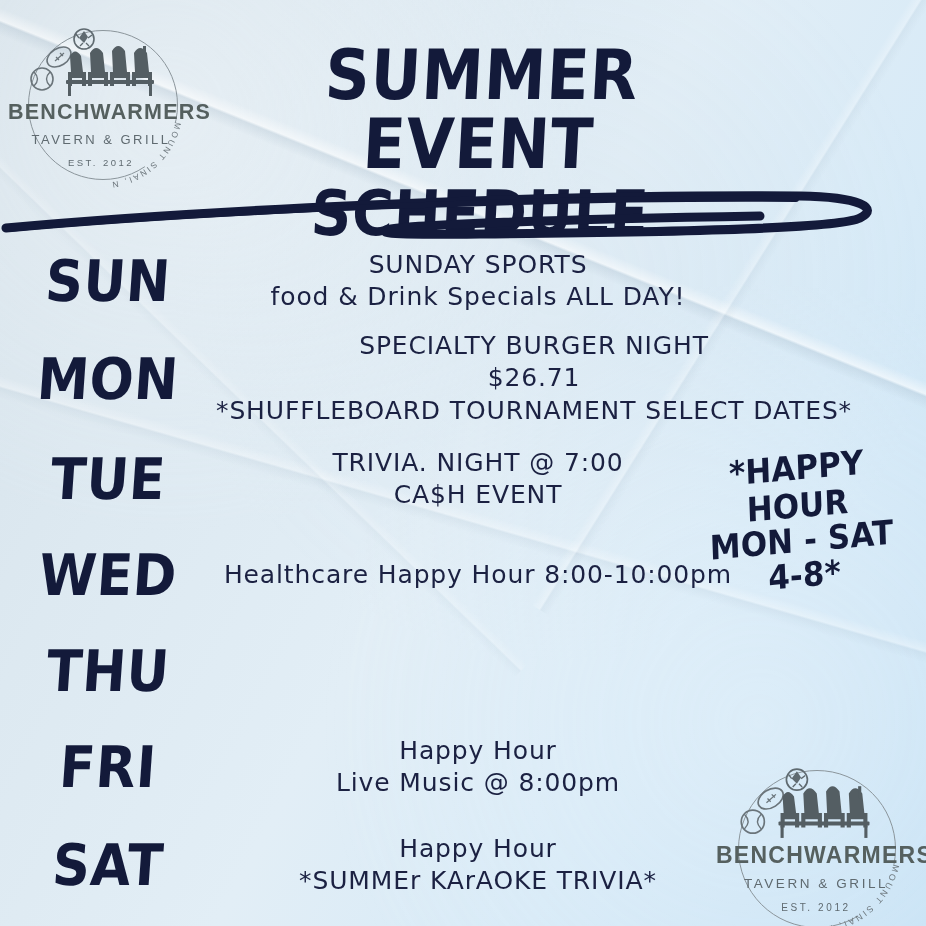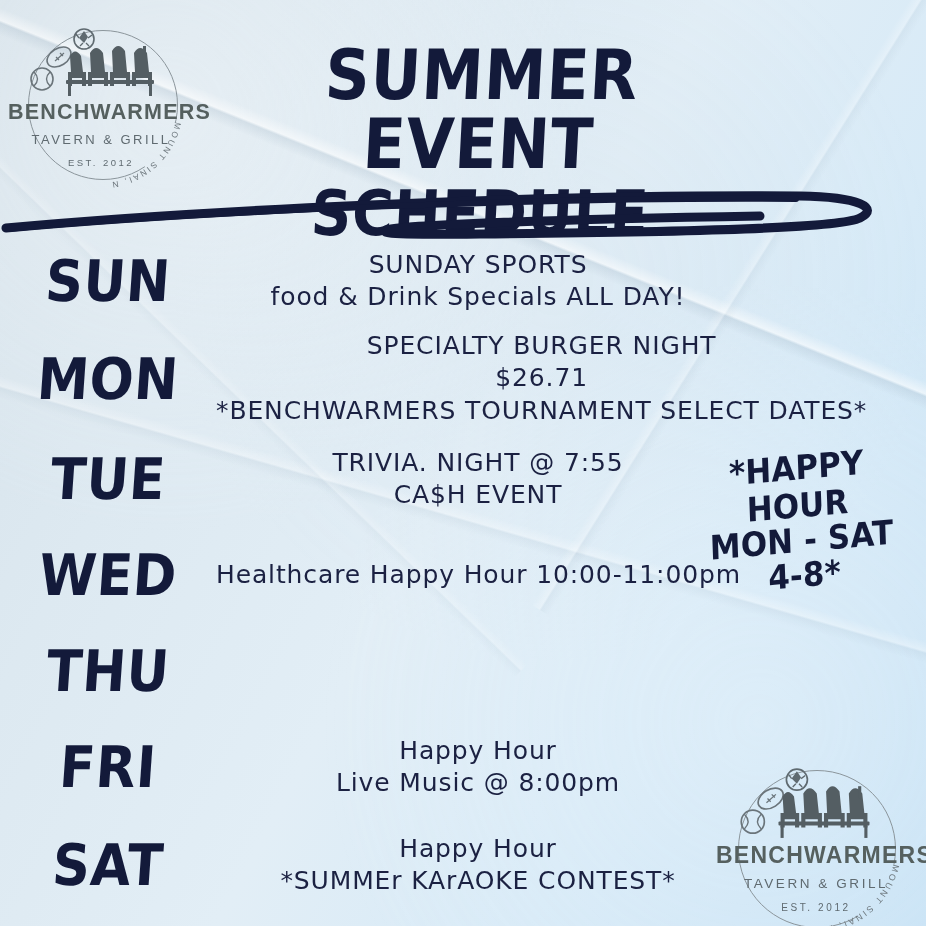--- a/index.html
+++ b/index.html
@@ -222,56 +222,56 @@
         <div class="evt">SUNDAY SPORTS</div>
         <div class="evt">food &amp; Drink Specials ALL DAY!</div>
       </div>
     </div>
 
     <div class="row" style="min-height:105px;">
       <div class="day marker">MON</div>
       <div class="events">
         <div class="evt">SPECIALTY BURGER NIGHT</div>
         <div class="evt">$26.71</div>
-        <div class="evt">*BENCHWARMERS TOURNAMENT SELECT DATES*</div>
+        <div class="evt">*SHUFFLEBOARD TOURNAMENT SELECT DATES*</div>
       </div>
     </div>
 
     <div class="row" style="min-height:96px;">
       <div class="day marker">TUE</div>
       <div class="events">
-        <div class="evt">TRIVIA. NIGHT @ 7:55</div>
+        <div class="evt">TRIVIA. NIGHT @ 7:00</div>
         <div class="evt">CA$H EVENT</div>
       </div>
     </div>
 
     <div class="row" style="min-height:96px;">
       <div class="day marker">WED</div>
       <div class="events">
-        <div class="evt">Healthcare Happy Hour 10:00-11:00pm</div>
+        <div class="evt">Healthcare Happy Hour 8:00-10:00pm</div>
       </div>
     </div>
 
     <div class="row" style="min-height:96px;">
       <div class="day marker">THU</div>
     </div>
 
     <div class="row" style="min-height:96px;">
       <div class="day marker">FRI</div>
       <div class="events">
         <div class="evt">Happy Hour</div>
         <div class="evt">Live Music @ 8:00pm</div>
       </div>
     </div>
 
     <div class="row" style="min-height:100px;">
       <div class="day marker">SAT</div>
       <div class="events">
         <div class="evt">Happy Hour</div>
-        <div class="evt">*SUMMEr KArAOKE CONTEST*</div>
+        <div class="evt">*SUMMEr KArAOKE TRIVIA*</div>
       </div>
     </div>
 
   </div>
 
   <div id="happy-hour">
     <div class="marker">*HAPPY HOUR</div>
     <div class="marker">MON - SAT</div>
     <div class="marker">4-8*</div>
   </div>

